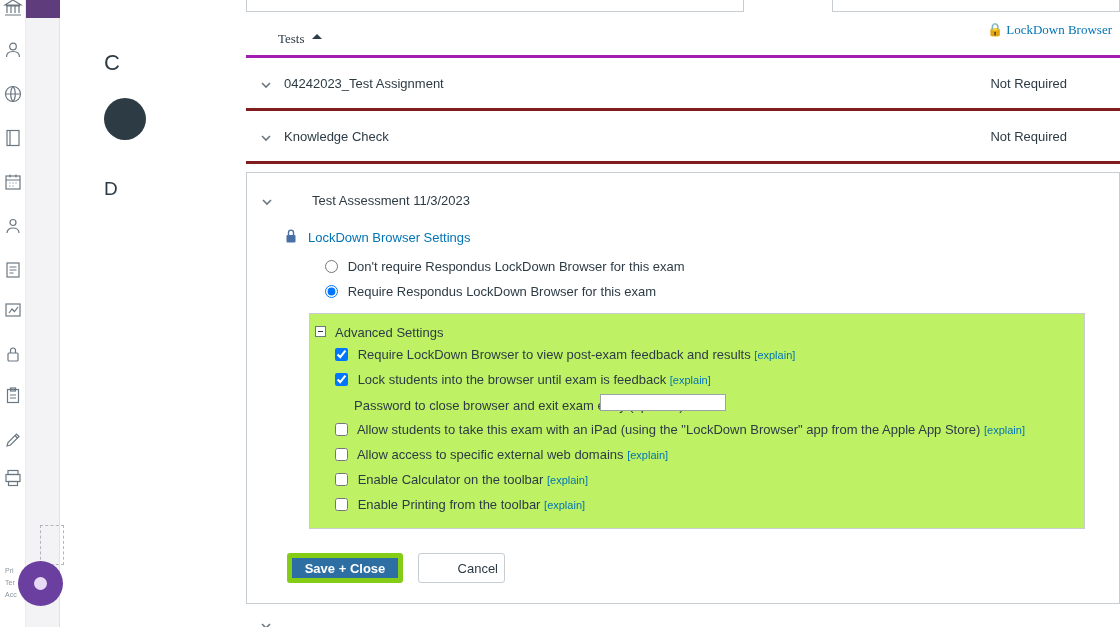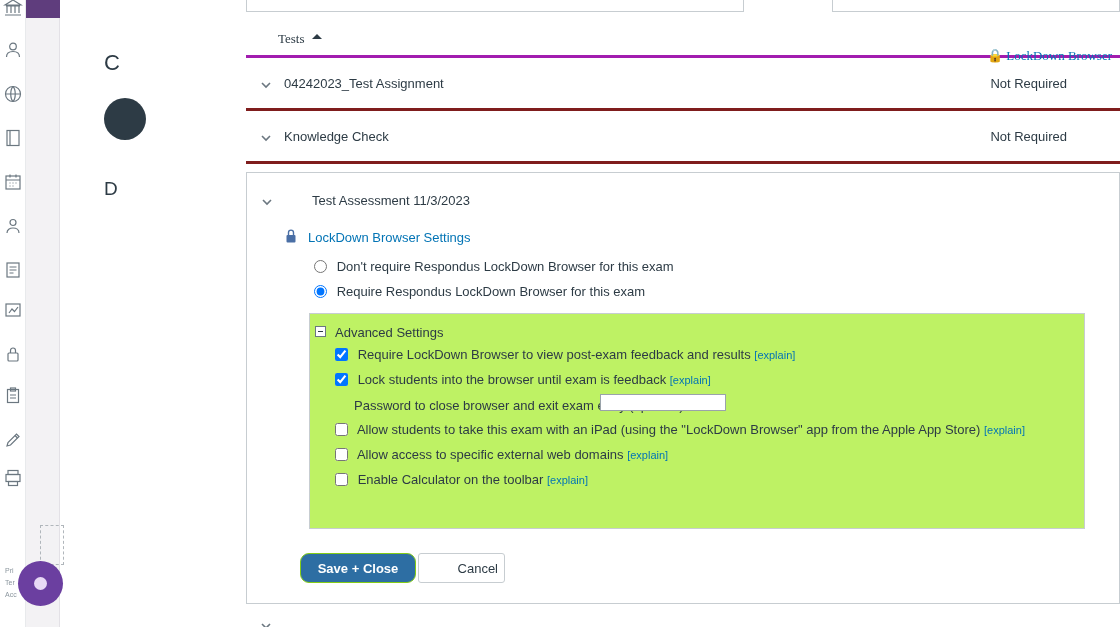--- a/index.html
+++ b/index.html
@@ -96,21 +96,21 @@
   }
   .tests-label {
     position: absolute; left: 32px; top: 9px; font-size: 13px; color: #2d3b45;
   }
   .caret-up {
     position: absolute; left: 66px; top: 12px; width: 0; height: 0;
     border-left: 5px solid transparent; border-right: 5px solid transparent;
     border-bottom: 5px solid #2d3b45;
   }
   .ldb-header {
-    position: absolute; right: 8px; top: 26px; font-size: 13px; color: #0374b5;
+    position: absolute; right: 8px; top: 0; font-size: 13px; color: #0374b5;
   }
   .ldb-header .lockglyph { color: #4a6fa5; margin-right: 3px; }
 
   .row {
     position: absolute; left: 0; width: 874px; height: 53px;
     border-bottom: 3px solid #7f1d1d;
   }
   .row-1 { top: 58px; }
   .row-2 { top: 111px; }
   .row-chevron {
@@ -136,21 +136,21 @@
   .card-head .row-chevron { top: 21px; }
   .card-head .row-title { top: 20px; margin-left: 27px; }
   .lock-icon {
     position: absolute; left: 37px; top: 55px; width: 14px; height: 16px;
   }
   .lock-icon svg { display:block; width:14px; height:16px; }
   .ldb-settings-link {
     position: absolute; left: 61px; top: 57px; font-size: 13px; color: #0374b5;
   }
 
-  .radio-row { position: absolute; left: 67px; font-size: 13px; color: #2d3b45; }
+  .radio-row { position: absolute; left: 78px; font-size: 13px; color: #2d3b45; }
   .radio-row input { margin: 0 6px 0 0; vertical-align: -2px; }
   .radio-1 { top: 86px; }
   .radio-2 { top: 111px; }
 
   .adv-box {
     position: absolute; left: 62px; top: 140px; width: 776px; height: 216px;
     border: 1px solid #c7cdd1; background: #bef264;
   }
   .adv-title {
     position: absolute; left: 25px; top: 11px; font-size: 13px; color: #2d3b45;
@@ -185,25 +185,24 @@
     font-family: "Liberation Sans", sans-serif; font-size: 12px;
     padding: 0 3px;
   }
 
   .explain {
     color: #0374b5; font-size: 11px;
   }
 
   .btn-save {
     position: absolute; left: 40px; top: 380px; width: 116px; height: 30px;
-    background: #2d6ea3; color: #ffffff; border: 1px solid #84cc16;
-    border-radius: 9px; font-size: 13px; font-weight: bold;
+    background: #2d6ea3; color: #ffffff; border: 5px solid #84cc16;
+    border-radius: 3px; font-size: 13px; font-weight: bold;
     font-family: "Liberation Sans", sans-serif;
     cursor: pointer;
-    margin-left: 13px;
   }
   .btn-cancel {
     position: absolute; left: 171px; top: 380px; width: 87px; height: 30px;
     background: #ffffff; color: #2d3b45; border: 1px solid #c7cdd1;
     border-radius: 3px; font-size: 13px;
     font-family: "Liberation Sans", sans-serif;
     cursor: pointer;
     text-align: right;
   }
 
@@ -403,20 +402,25 @@
           <span>Allow access to specific external web domains</span>
           <span class="explain">[explain]</span>
         </label>
 
         <label class="chk-row chk-5">
           <input type="checkbox" style="">
           <span>Enable Calculator on the toolbar</span>
           <span class="explain">[explain]</span>
         </label>
 
+        <label class="chk-row chk-6">
+          <input type="checkbox" style="">
+          <span>Enable Printing from the toolbar</span>
+          <span class="explain">[explain]</span>
+        </label>
       </div>
 
       <button class="btn-save">Save + Close</button>
       <button class="btn-cancel">Cancel</button>
     </div>
 
     <div class="row-below">
       <div class="row-chevron">
         <svg viewBox="0 0 16 16" fill="none" stroke="#6b7780" stroke-width="1.6">
             <path d="M4 6l4 4 4-4"></path>

